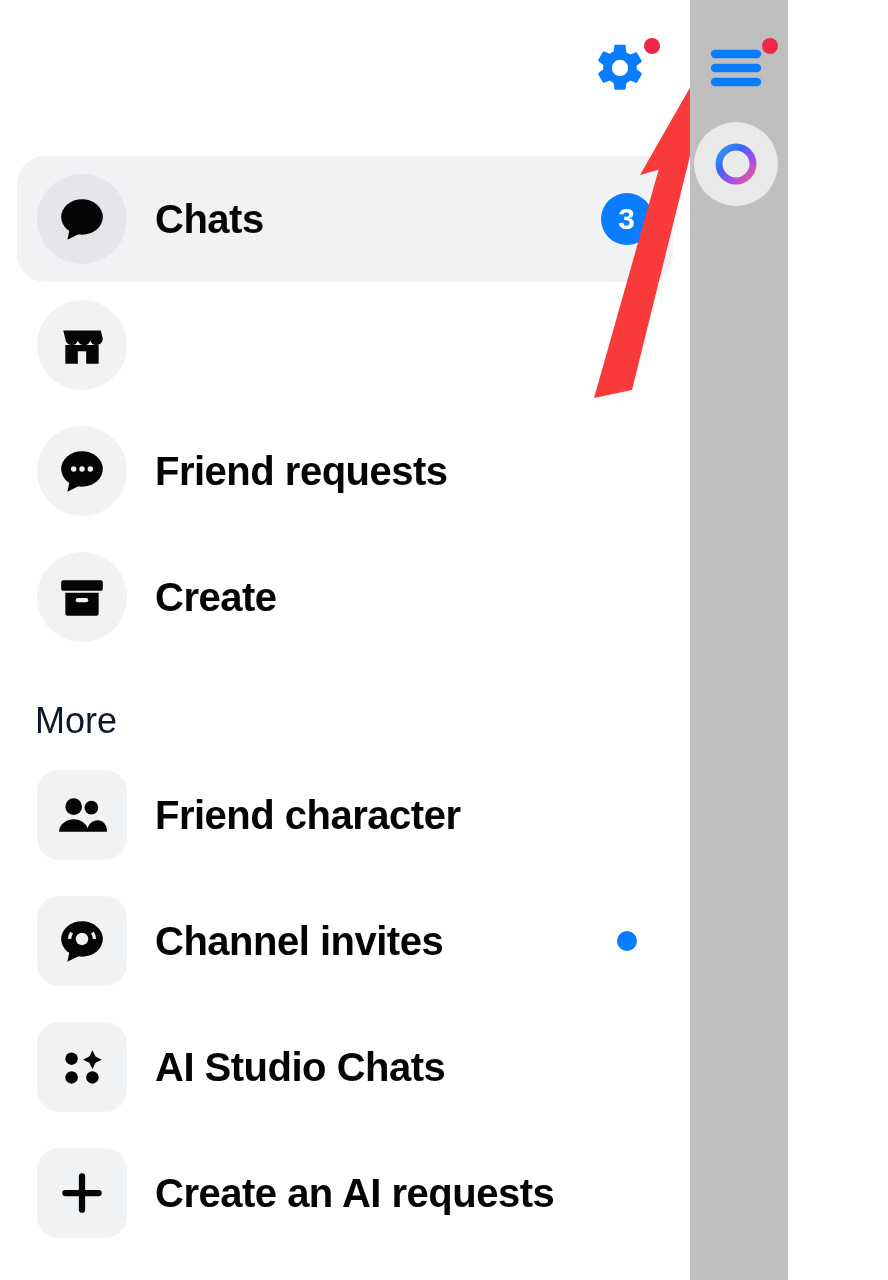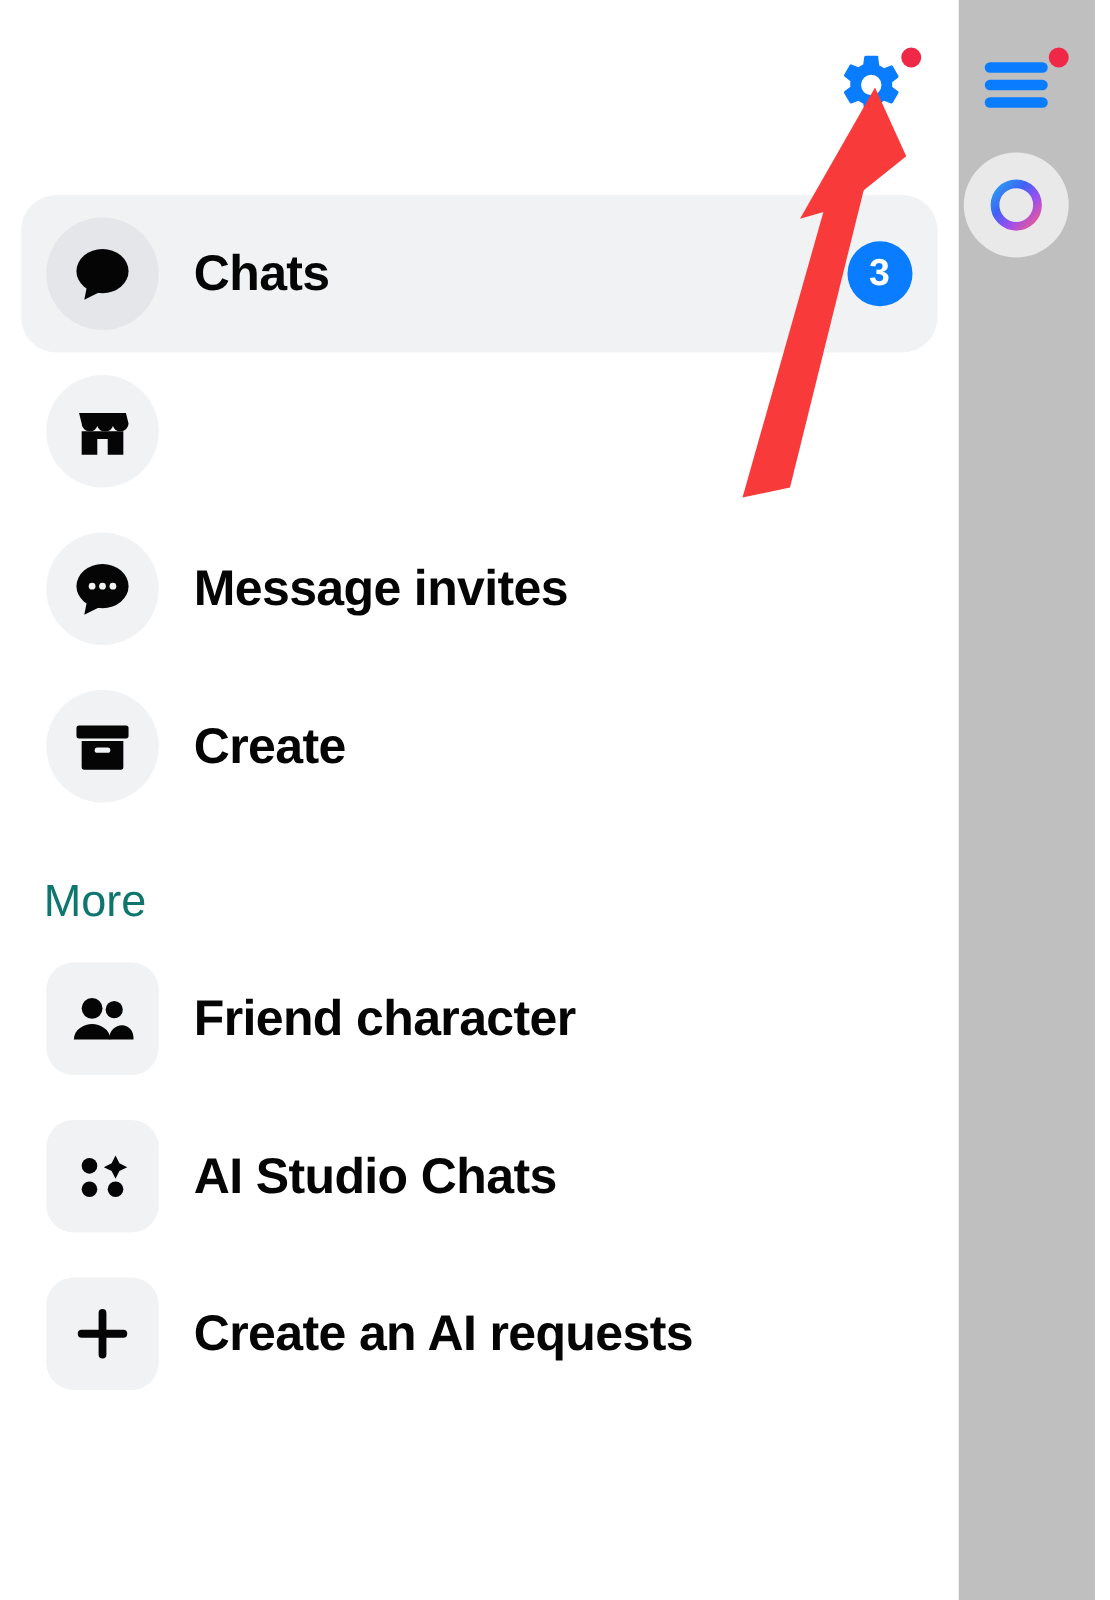--- a/index.html
+++ b/index.html
@@ -1,34 +1,34 @@
 <!DOCTYPE html>
 <html><head>
 <meta charset="utf-8">
 <style>
   * { box-sizing: border-box; margin: 0; padding: 0; }
   html, body { width: 888px; height: 1280px; font-family: -apple-system, "Helvetica Neue", Arial, sans-serif; background:#fff; }
-  .stage { position: relative; width: 876px; height: 1280px; overflow: hidden; display:flex; }
+  .stage { position: relative; width: 788px; height: 1280px; overflow: hidden; display:flex; }
   .left-pane { width: 777px; height: 100%; background:#fff; position:relative; }
   .right-pane { width: 111px; height: 100%; background:#bfbfbf; position:relative; }
 
   
   .gear-wrap { position:absolute; top:40px; right:32px; width:66px; height:66px; }
   .gear-dot { position:absolute; top:-2px; right:-2px; width:16px; height:16px; border-radius:50%; background:#f02848; }
 
   
   .nav { position:absolute; left:17px; right:17px; top:156px; }
   .nav-item { display:flex; align-items:center; height:126px; border-radius:28px; padding:0 20px 0 20px; cursor:pointer; }
   .nav-item.selected { background:#f1f2f3; }
   .icon-circle { width:90px; height:90px; border-radius:50%; background:#f1f2f3; display:flex; align-items:center; justify-content:center; flex-shrink:0; }
   .nav-item.selected .icon-circle { background:#e4e6ea; }
   .nav-label { margin-left:28px; font-size:40px; font-weight:600; color:#050505; letter-spacing:-0.5px; }
   .badge-count { margin-left:auto; width:52px; height:52px; border-radius:50%; background:#0a7cff; color:#fff; display:flex; align-items:center; justify-content:center; font-size:30px; font-weight:600; }
   .badge-dot { margin-left:auto; width:20px; height:20px; border-radius:50%; background:#0a7cff; margin-right:16px;}
-  .section-label { margin:40px 0 10px 18px; font-size:36px; font-weight:500; color:#0f766e; }
+  .section-label { margin:40px 0 10px 18px; font-size:36px; font-weight:500; color:#0f172a; }
 
   
   .menu-wrap { position:absolute; top:40px; left:18px; width:66px; height:66px; }
   .menu-dot { position:absolute; top:-2px; right:-4px; width:16px; height:16px; border-radius:50%; background:#f02848; }
   .ring-wrap { position:absolute; top:122px; left:4px; width:84px; height:84px; border-radius:50%; background:#e9e9e9; display:flex; align-items:center; justify-content:center; }
 
   
   .arrow { position:absolute; pointer-events:none; }
 
   
@@ -73,21 +73,21 @@
       <div class="nav-item">
         <div class="icon-circle">
           <svg class="icon-svg" viewBox="0 0 24 24" fill="#050505">
             <ellipse cx="12" cy="11" rx="10" ry="8.5"></ellipse>
               <path d="M6 17 L5 22 L11 19 Z"></path>
             <circle cx="8" cy="11" r="1.3" fill="#f1f2f3"></circle>
               <circle cx="12" cy="11" r="1.3" fill="#f1f2f3"></circle>
               <circle cx="16" cy="11" r="1.3" fill="#f1f2f3"></circle>
           </svg>
         </div>
-        <div class="nav-label">Message invites</div>
+        <div class="nav-label">Friend requests</div>
       </div>
 
       <div class="nav-item">
         <div class="icon-circle">
           <svg class="icon-svg" viewBox="0 0 24 24" fill="#050505">
             <rect x="2" y="4" width="20" height="5" rx="1"></rect>
             <path d="M4 10 h16 v10 a1 1 0 0 1 -1 1 h-14 a1 1 0 0 1 -1 -1 z"></path>
             <rect x="9" y="12.5" width="6" height="2" rx="1" fill="#f1f2f3"></rect>
           </svg>
         </div>
@@ -101,20 +101,33 @@
           <svg class="icon-svg" viewBox="0 0 24 24" fill="#050505">
             <circle cx="8" cy="8" r="4"></circle>
               <circle cx="16.5" cy="8.5" r="3.3"></circle>
             <path d="M1 20 c0-4 4-6 7-6 s7 2 7 6 z"></path>
             <path d="M14.5 20 c0-3.5 2.5-5.5 5-5.5 s4.5 2 4.5 5.5 z"></path>
           </svg>
         </div>
         <div class="nav-label">Friend character</div>
       </div>
 
+      <div class="nav-item">
+        <div class="icon-circle" style="border-radius:22px;">
+          <svg class="icon-svg" viewBox="0 0 24 24" fill="#050505">
+            <ellipse cx="12" cy="11" rx="10" ry="8.5"></ellipse>
+              <path d="M6 17 L5 22 L11 19 Z"></path>
+            <circle cx="12" cy="11" r="3" fill="#f1f2f3"></circle>
+            <path d="M6 11 a6 6 0 0 1 1 -3" stroke="#f1f2f3" stroke-width="1.6" fill="none"></path>
+            <path d="M18 11 a6 6 0 0 0 -1 -3" stroke="#f1f2f3" stroke-width="1.6" fill="none"></path>
+          </svg>
+        </div>
+        <div class="nav-label">Channel invites</div>
+        <div class="badge-dot"></div>
+      </div>
 
       <div class="nav-item">
         <div class="icon-circle" style="border-radius:22px;">
           <svg class="icon-svg" viewBox="0 0 24 24" fill="#050505">
             <circle cx="7" cy="8" r="3"></circle>
             <path d="M17 4 l1.5 3 3 1.5 -3 1.5 -1.5 3 -1.5-3 -3-1.5 3-1.5z"></path>
             <circle cx="7" cy="17" r="3"></circle>
               <circle cx="17" cy="17" r="3"></circle>
           </svg>
         </div>

